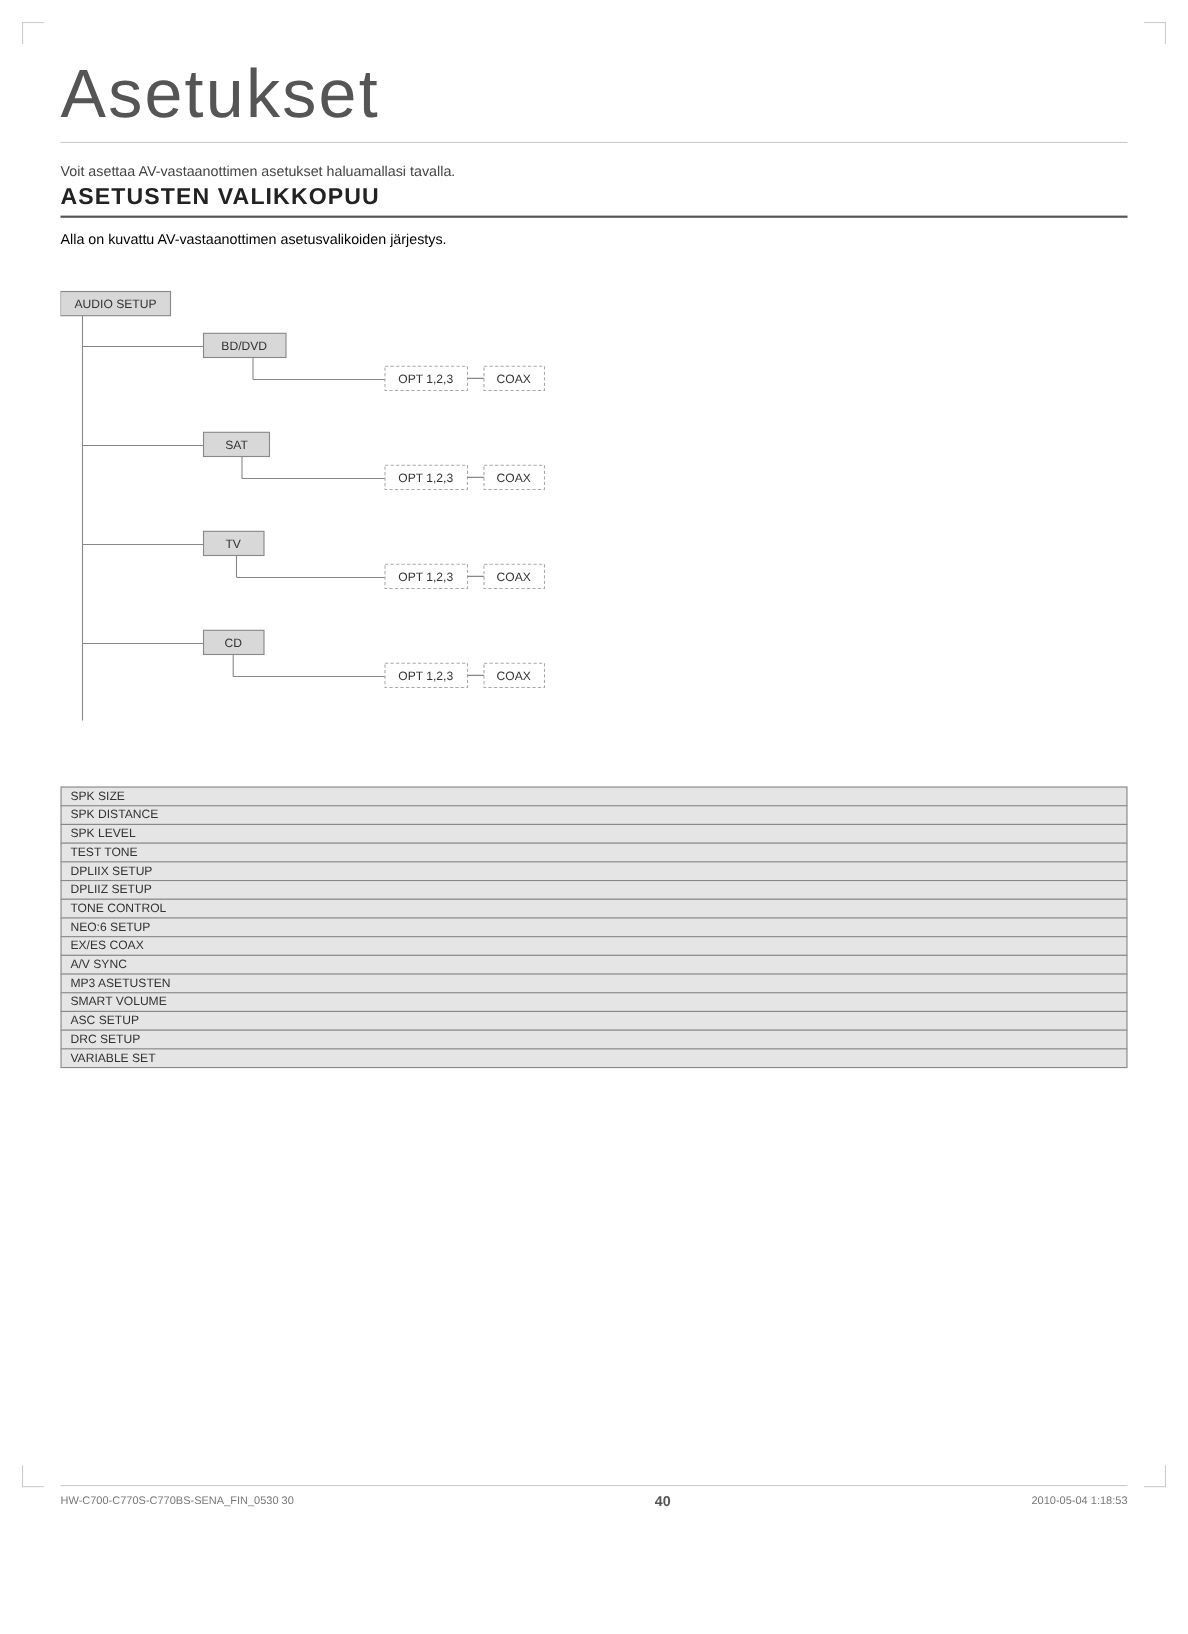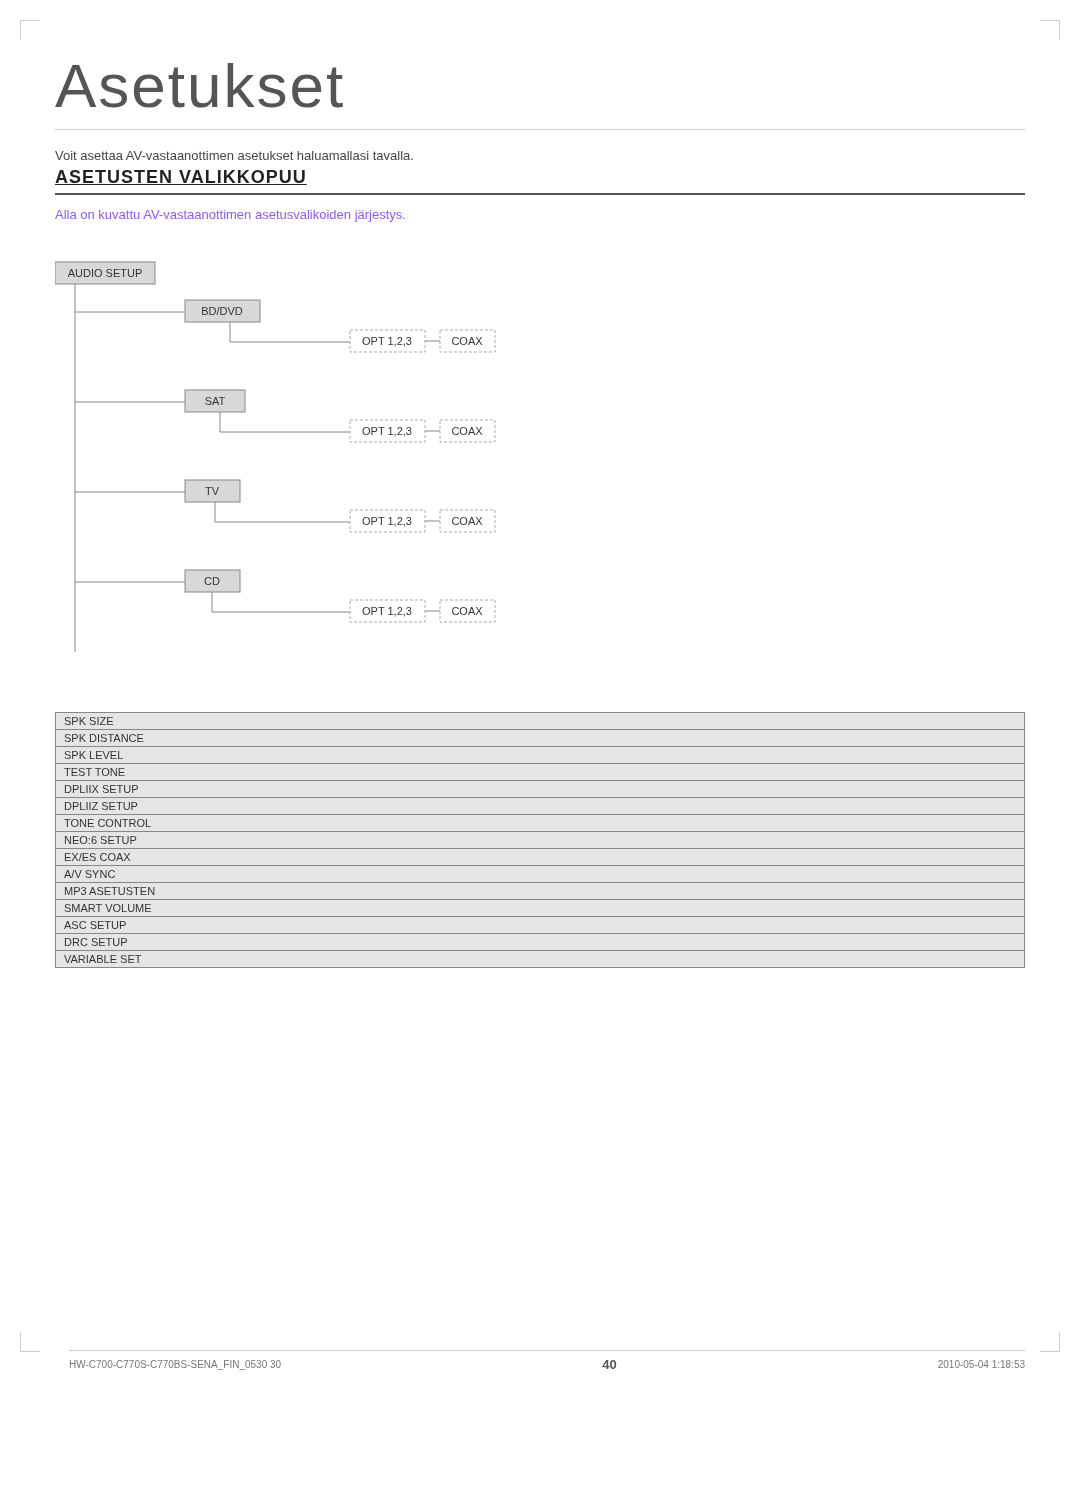--- a/index.html
+++ b/index.html
@@ -51,33 +51,32 @@
     }
 
     .subtitle-text {
       font-size: 13px;
       color: #444;
       margin-bottom: 4px;
     }
 
     
     .section-heading {
-      font-size: 18px;
+      font-size: 21px;
       font-weight: bold;
       color: #222;
       border-bottom: 2px solid #555;
       padding-bottom: 5px;
       margin-bottom: 12px;
       letter-spacing: 1px;
-      text-decoration: underline;
     }
 
     .section-desc {
       font-size: 13px;
-      color: #8b5cf6;
+      color: #000000;
       margin-bottom: 30px;
     }
 
     
     .tree-area {
       position: relative;
       margin-top: 10px;
       margin-bottom: 30px;
     }
 
@@ -93,21 +92,21 @@
       background: #e5e5e5;
       margin-bottom: -1px;
       min-width: 130px;
       display: block;
     }
 
     
     .footer {
       position: absolute;
       bottom: 20px;
-      left: 69px;
+      left: 55px;
       right: 55px;
       border-top: 1px solid #ccc;
       padding-top: 6px;
       display: flex;
       justify-content: space-between;
       align-items: center;
       gap: 35px;
     }
 
     .footer-left {

